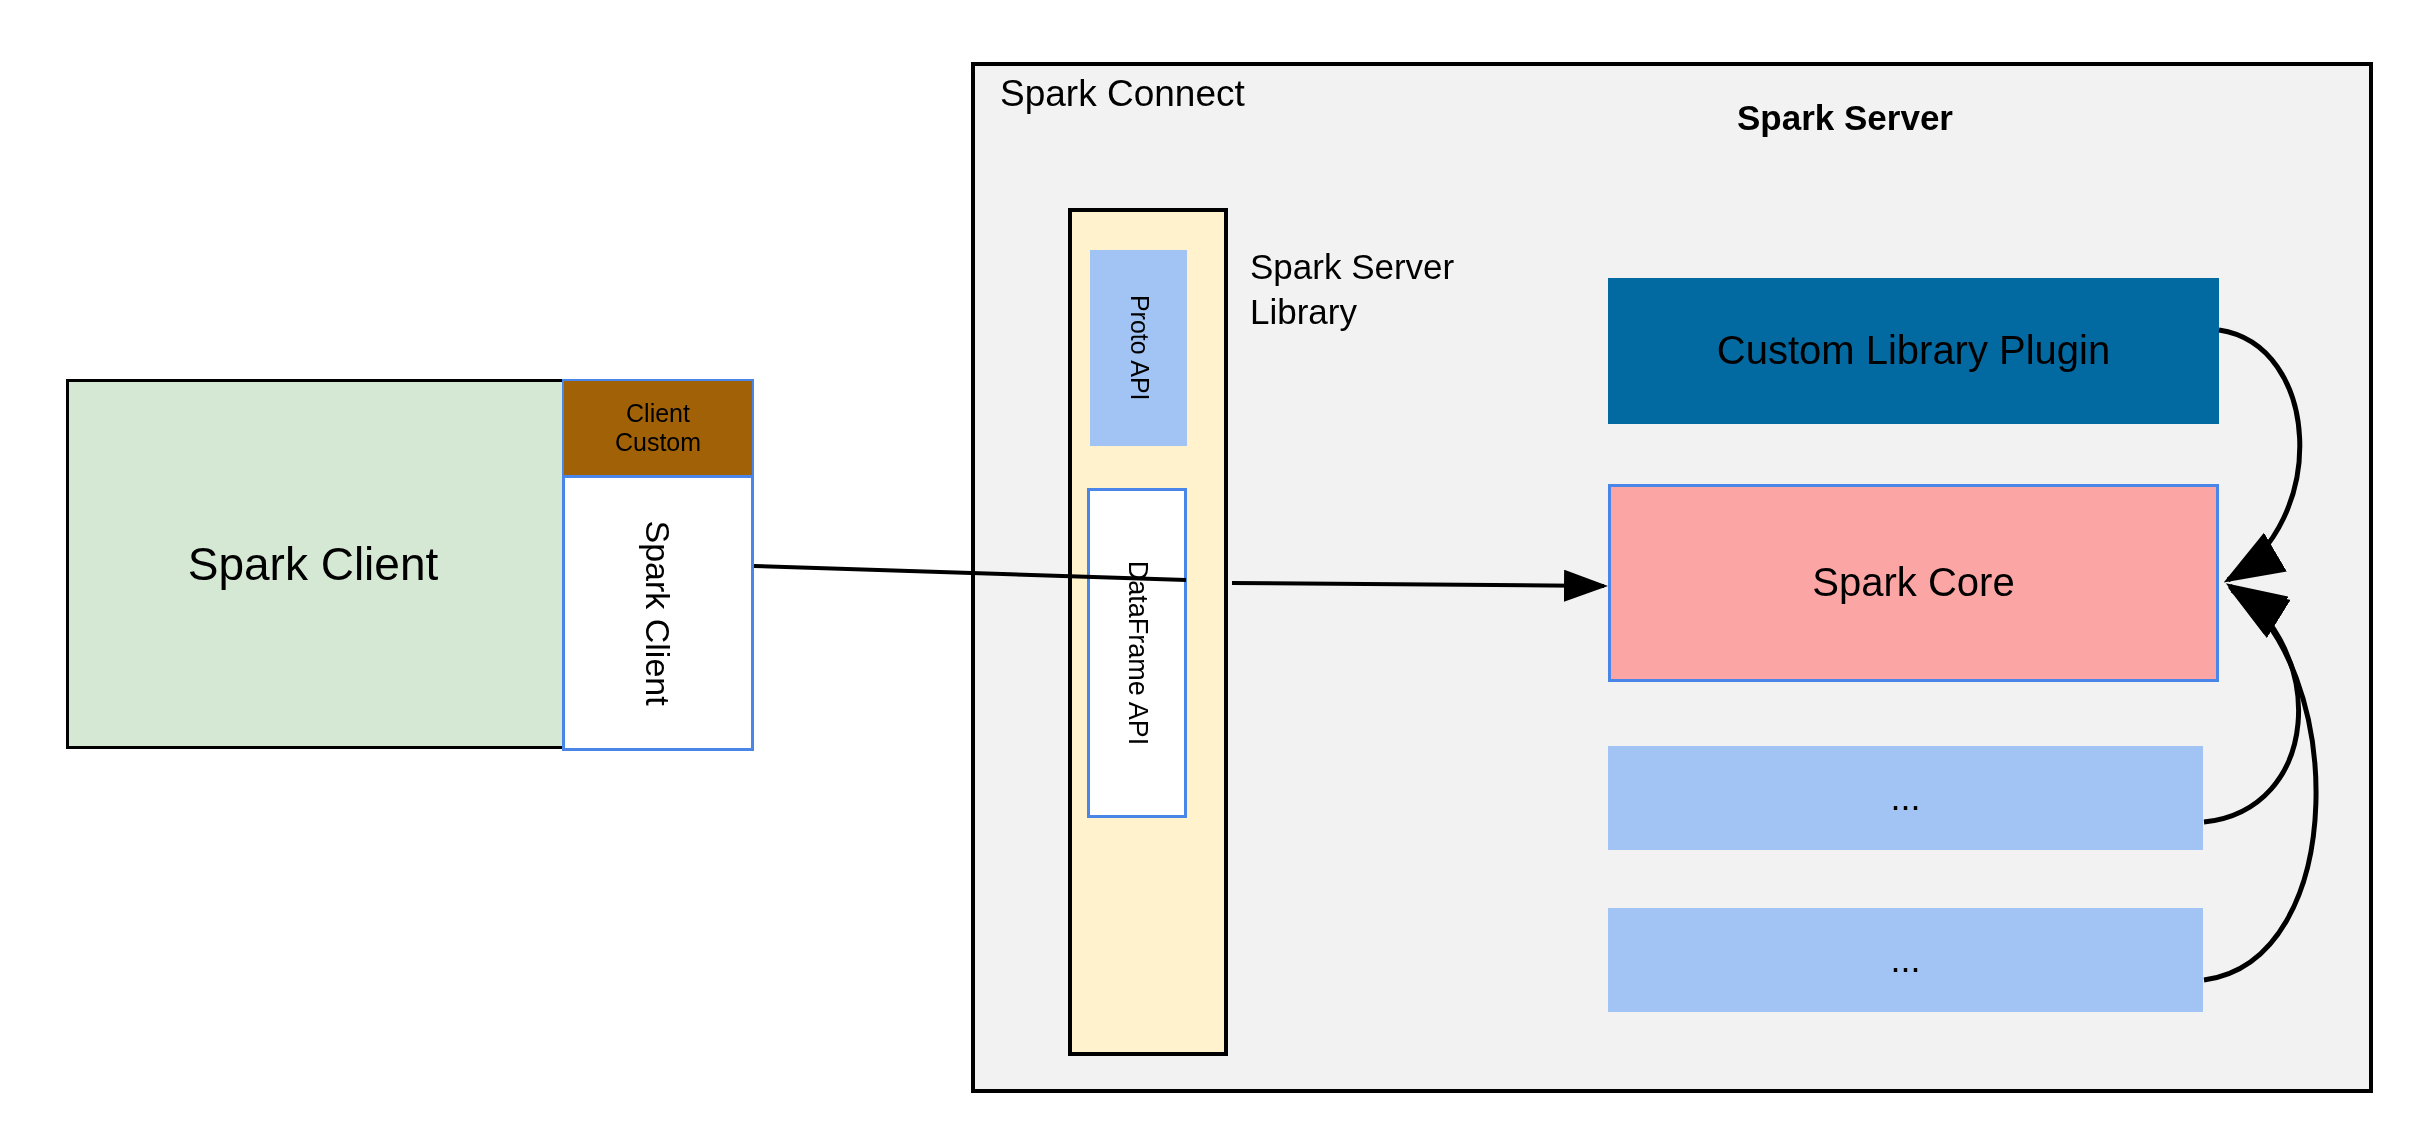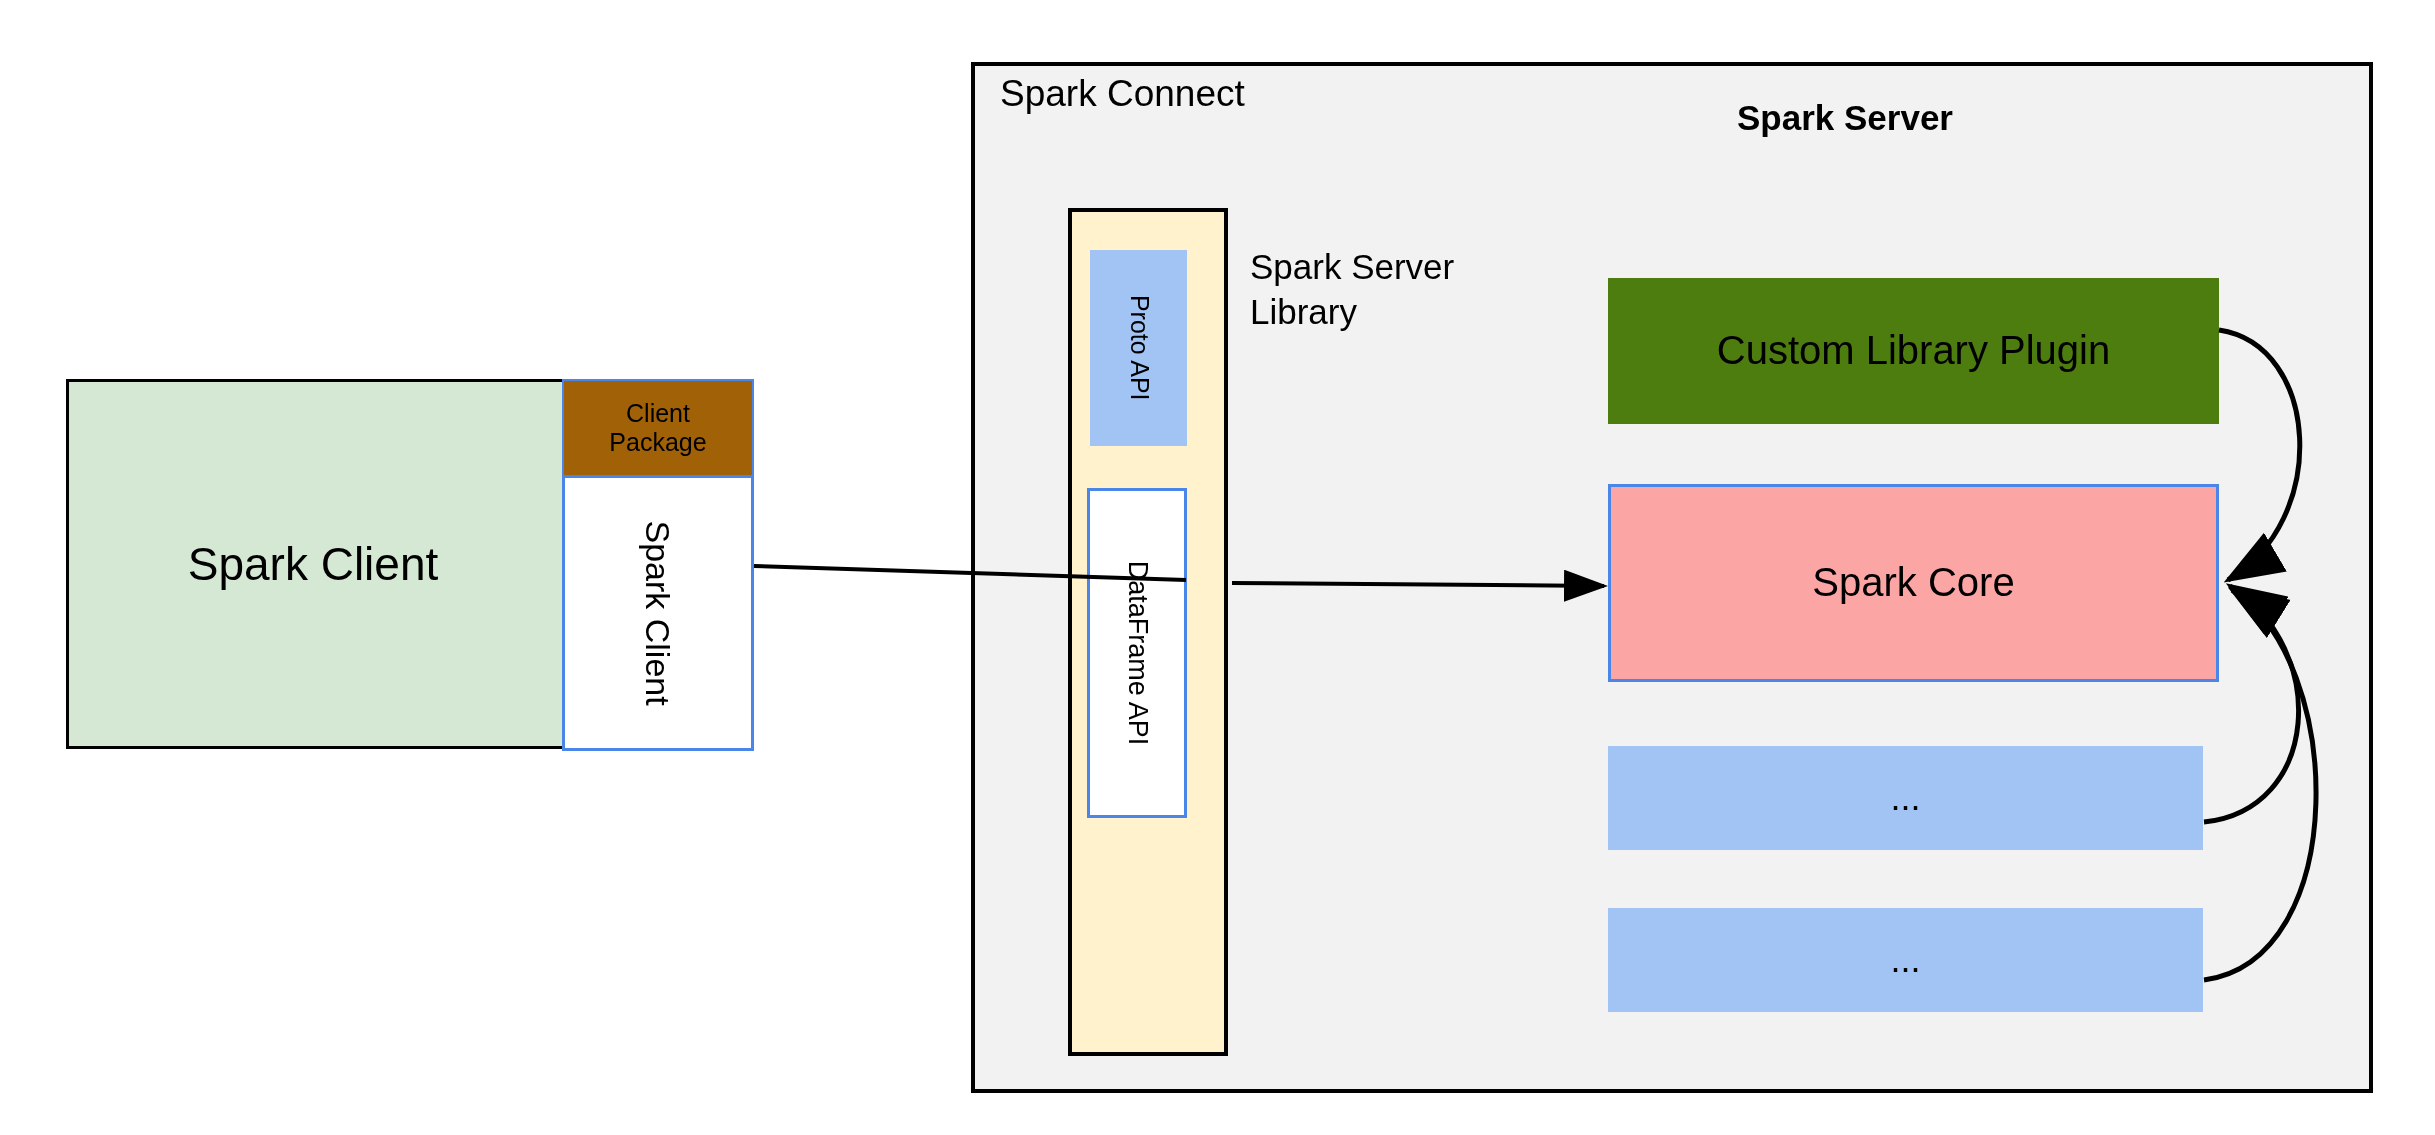--- a/index.html
+++ b/index.html
@@ -164,21 +164,21 @@
     text-align: left;
     z-index: 5;
   }
 
   
   #custom-plugin {
     left: 1608px;
     top: 278px;
     width: 611px;
     height: 146px;
-    background: #4d7c0f;
+    background: #0369a1;
     font-size: 40px;
     z-index: 3;
   }
   #spark-core {
     left: 1608px;
     top: 484px;
     width: 611px;
     height: 198px;
     background: #fca5a5;
     border: 3px solid #4a86e8;
@@ -257,21 +257,21 @@
 
   <div id="client-app" class="box">
     <span class="label">
       <span>Spark Client</span><br>
     </span>
   </div>
 
   <div id="client-package" class="box">
     <span>
       <span>Client</span><br>
-      <span>Package</span>
+      <span>Custom</span>
     </span>
   </div>
 
   <div id="spark-client" class="box">
     <span class="vlabel">Spark Client</span>
   </div>
 
   <svg id="arrows" viewBox="0 0 2435 1135">
     <defs>
       <marker id="arrowhead" markerWidth="11" markerHeight="8" refX="10" refY="4" orient="auto" markerUnits="strokeWidth">

